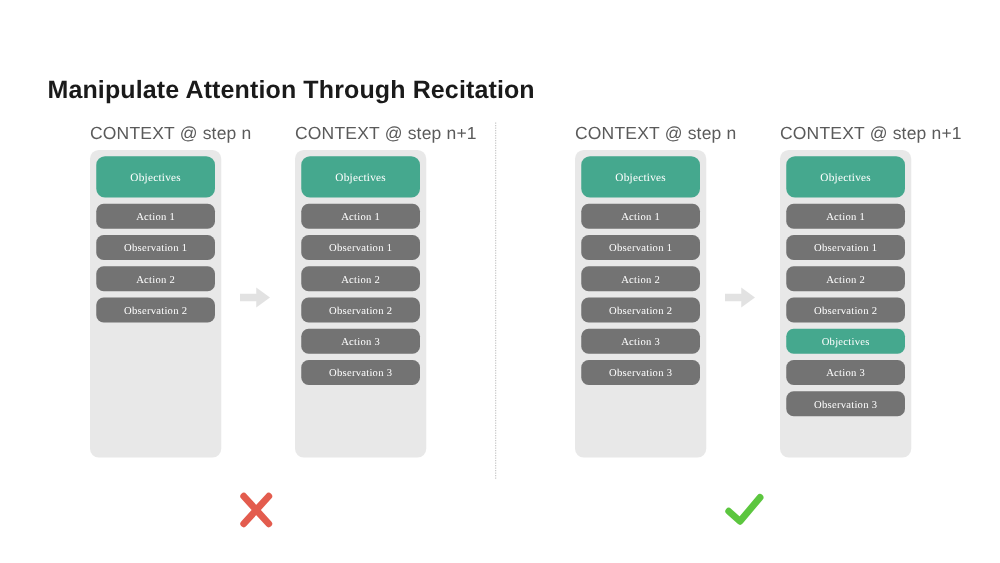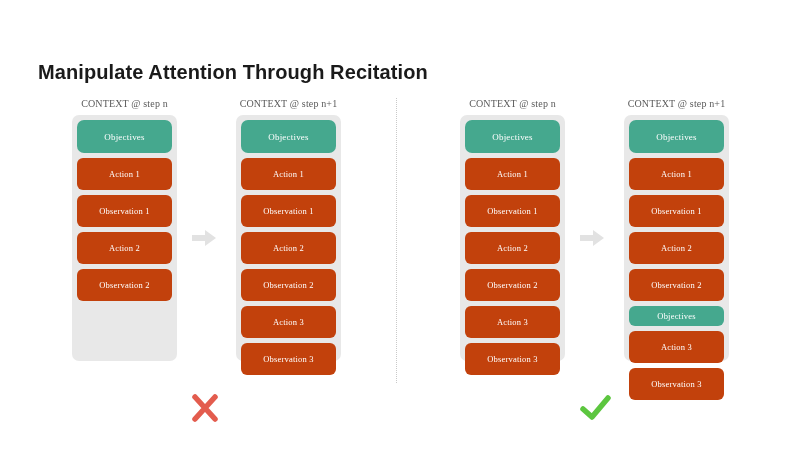--- a/index.html
+++ b/index.html
@@ -40,27 +40,27 @@
     border-left: 1px dotted #c9c9c9;
   }
 
   
   .column {
     position: absolute;
     top: 98px;
     width: 105px;
   }
   .column-header {
-    font-size: 10px;
+    font-size: 14px;
     color: #5a5a5a;
     text-align: center;
     letter-spacing: 0.15px;
     margin-bottom: 6px;
     white-space: nowrap;
-    font-family: Liberation Serif, serif;
+    font-family: Liberation Sans, sans-serif;
   }
   .panel {
     background: #e8e8e8;
     border-radius: 7px;
     height: 246px;
     padding: 5px 5px 0 5px;
     box-sizing: border-box;
   }
   .pill {
     border-radius: 6px;
@@ -68,21 +68,21 @@
     display: flex;
     align-items: center;
     justify-content: center;
     font-family: Liberation Serif, serif;
     font-size: 8.5px;
     color: #ffffff;
     box-sizing: border-box;
     letter-spacing: 0.2px;
     white-space: nowrap;
   }
-  .pill.gray  { background: #c2410c; height: 32px; }
+  .pill.gray  { background: #737373; height: 20px; }
   .pill.green { background: #45a88e; height: 20px; }
   .pill.green.tall { height: 33px; border-radius: 7px; font-size: 9px; }
 
   
   .flow-arrow {
     position: absolute;
     top: 230px;
     width: 24px;
     height: 16px;
   }

